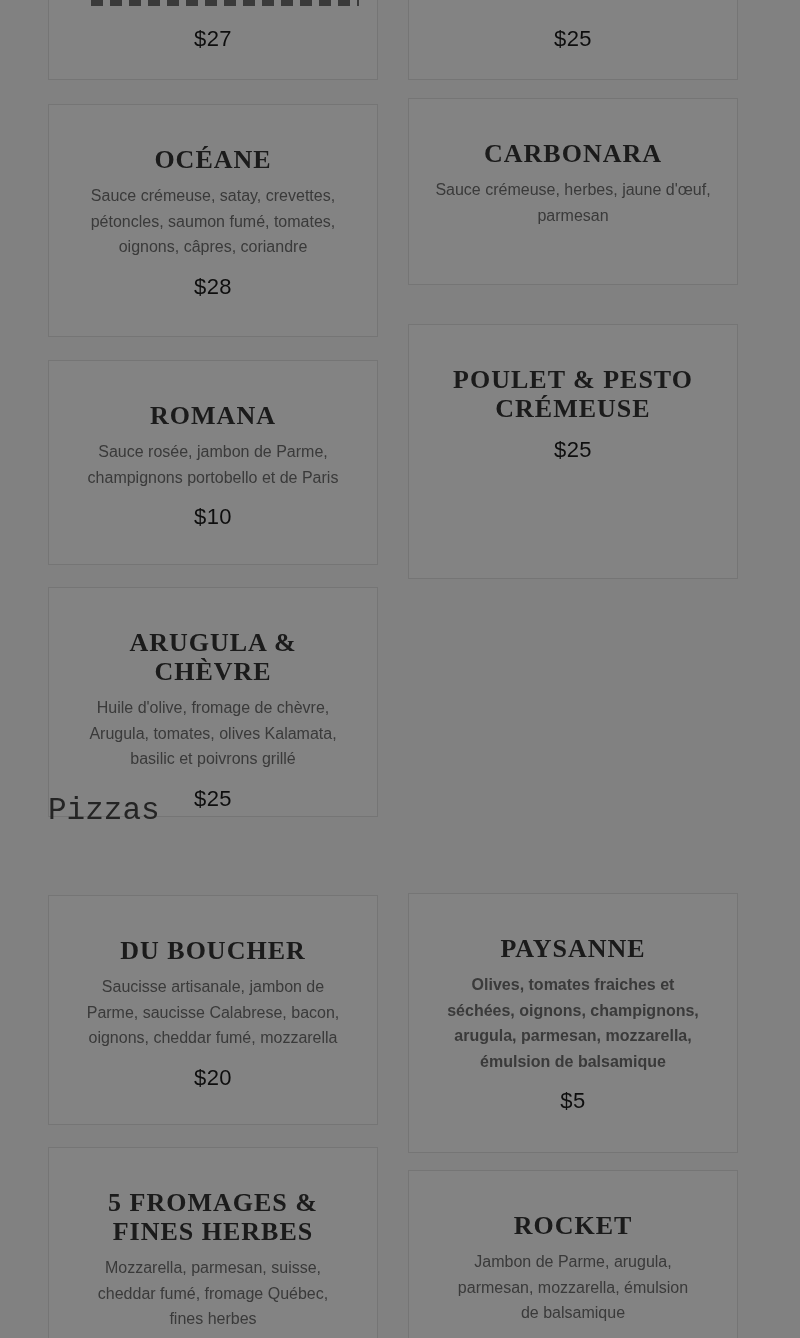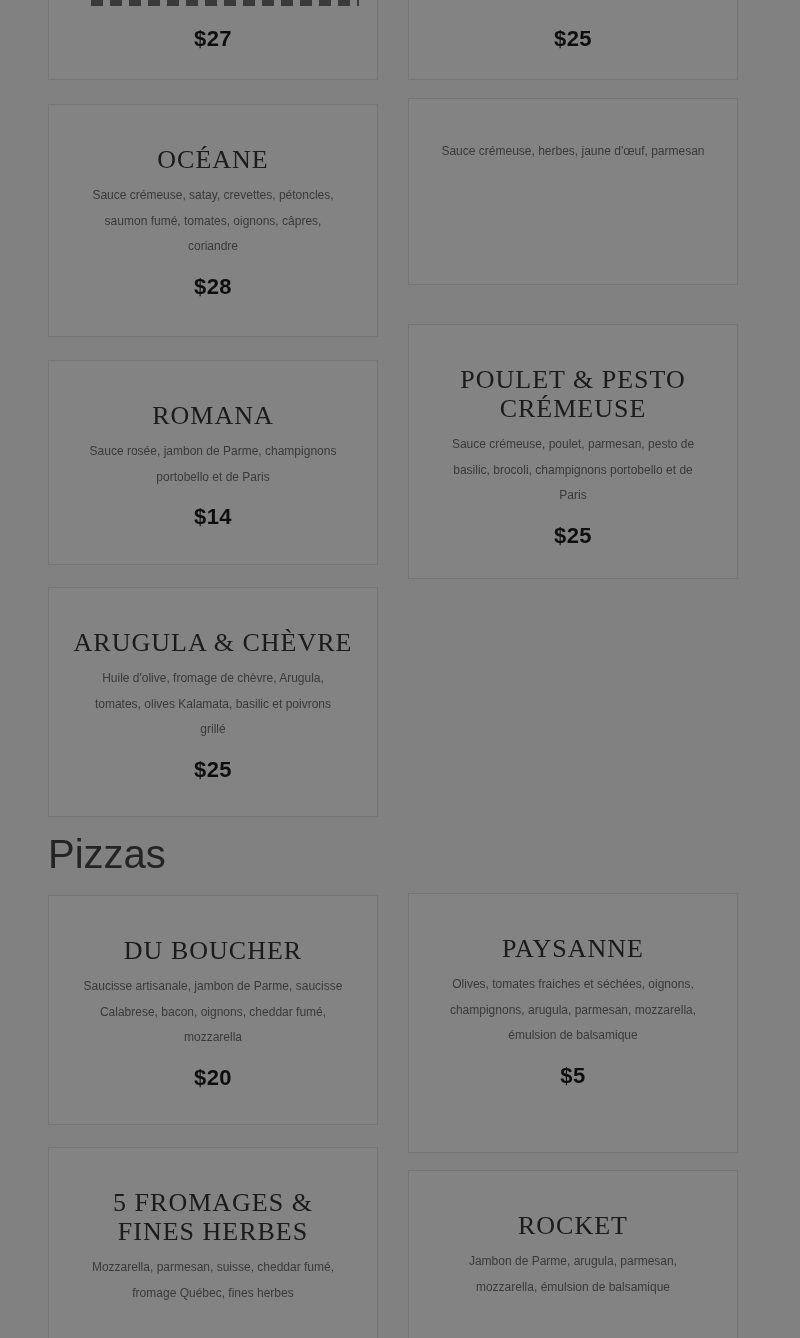--- a/index.html
+++ b/index.html
@@ -22,38 +22,38 @@
     box-sizing: border-box;
     background: var(--card_background, #ffffff);
     border: 1px solid var(--card_border, #e4e4e4);
     padding: 40px 22px 0;
     text-align: center;
     overflow: hidden;
   }
   .card-title {
     margin: 0 0 9px;
     font-family: "Liberation Serif", serif;
-    font-weight: 400;
+    font-weight: 700;
     font-size: 26px;
     line-height: 29px;
     letter-spacing: 1px;
     color: var(--title_color, #363636);
   }
   .card-desc {
     margin: 0 auto;
     max-width: 262px;
-    font-size: 12px;
+    font-size: 16px;
     line-height: 25.5px;
     color: var(--description_color, #717171);
   }
   .card-price {
     margin-top: 11px;
     font-size: 22px;
     line-height: 32px;
-    font-weight: bold;
+    font-weight: normal;
     letter-spacing: .5px;
     color: var(--price_color, #1d1d1d);
   }
 
   
   .partial {
     display: flex;
     flex-direction: column;
     justify-content: flex-end;
     padding: 0 22px 24px;
@@ -77,32 +77,32 @@
   .c-romana    { left: 48px;  top: 360px;  height: 205px; }
   .c-poulet    { left: 408px; top: 324px;  height: 255px; }
   .c-arugula   { left: 48px;  top: 587px;  height: 230px; }
   .c-duboucher { left: 48px;  top: 895px;  height: 230px; }
   .c-paysanne  { left: 408px; top: 893px;  height: 260px; }
   .c-fromages  { left: 48px;  top: 1147px; height: 254px; }
   .c-rocket    { left: 408px; top: 1170px; height: 230px; }
 
   
   .c-carbonara .card-desc { max-width: 280px; }
-  .c-paysanne  .card-desc { max-width: 270px; }
+  .c-paysanne  .card-desc { max-width: 270px; font-weight: bold; }
   .c-rocket    .card-desc { max-width: 240px; }
   .c-fromages  .card-desc { max-width: 250px; text-align: center; }
 
   .section-heading {
     position: absolute;
     left: 48px;
-    top: 829px;
+    top: 786px;
     margin: 0;
-    font-family: Liberation Sans, sans-serif;
+    font-family: Liberation Mono, monospace;
     font-weight: 400;
-    font-size: 40px;
+    font-size: 31px;
     line-height: 50px;
     color: var(--heading_color, #474747);
   }
 
   .dim {
     position: fixed;
     inset: 0;
     background: var(--dim_overlay_color, rgba(0,0,0,0.485));
     pointer-events: none;
     z-index: 50;
@@ -122,32 +122,32 @@
     <div class="card-price">$25</div>
   </article>
 
   <article class="card c-oceane">
     <h3 class="card-title">OCÉANE</h3>
     <p class="card-desc">Sauce crémeuse, satay, crevettes, pétoncles, saumon fumé, tomates, oignons, câpres, coriandre</p>
     <div class="card-price">$28</div>
   </article>
 
   <article class="card c-carbonara">
+    <h3 class="card-title">CARBONARA</h3>
     <p class="card-desc">Sauce crémeuse, herbes, jaune d'œuf, parmesan</p>
   </article>
 
   <article class="card c-romana">
     <h3 class="card-title">ROMANA</h3>
     <p class="card-desc">Sauce rosée, jambon de Parme, champignons portobello et de Paris</p>
-    <div class="card-price">$14</div>
+    <div class="card-price">$10</div>
   </article>
 
   <article class="card c-poulet">
     <h3 class="card-title">POULET &amp; PESTO CRÉMEUSE</h3>
-    <p class="card-desc">Sauce crémeuse, poulet, parmesan, pesto de basilic, brocoli, champignons portobello et de Paris</p>
     <div class="card-price">$25</div>
   </article>
 
   <article class="card c-arugula">
     <h3 class="card-title">ARUGULA &amp; CHÈVRE</h3>
     <p class="card-desc">Huile d'olive, fromage de chèvre, Arugula, tomates, olives Kalamata, basilic et poivrons grillé</p>
     <div class="card-price">$25</div>
   </article>
 
   <h2 class="section-heading">Pizzas</h2>

